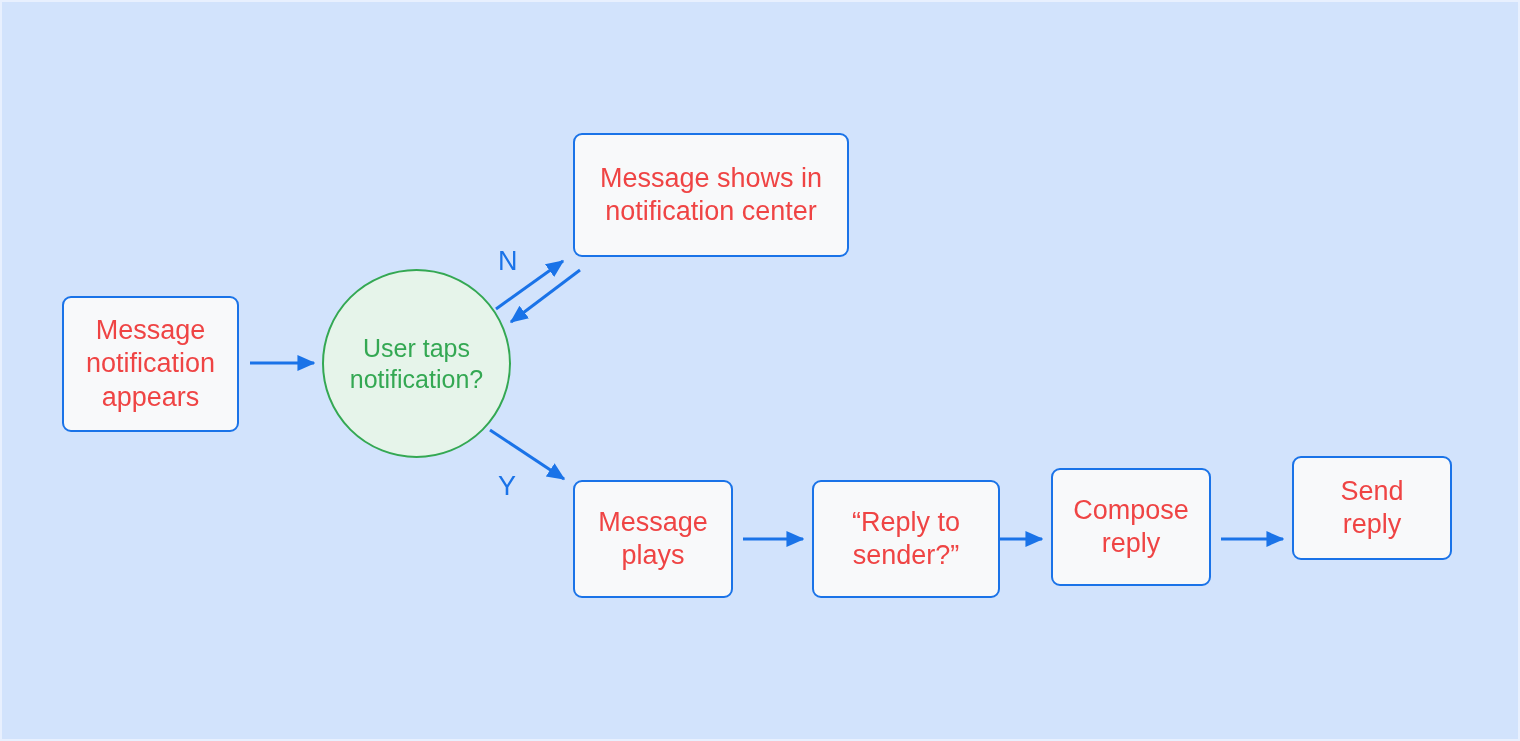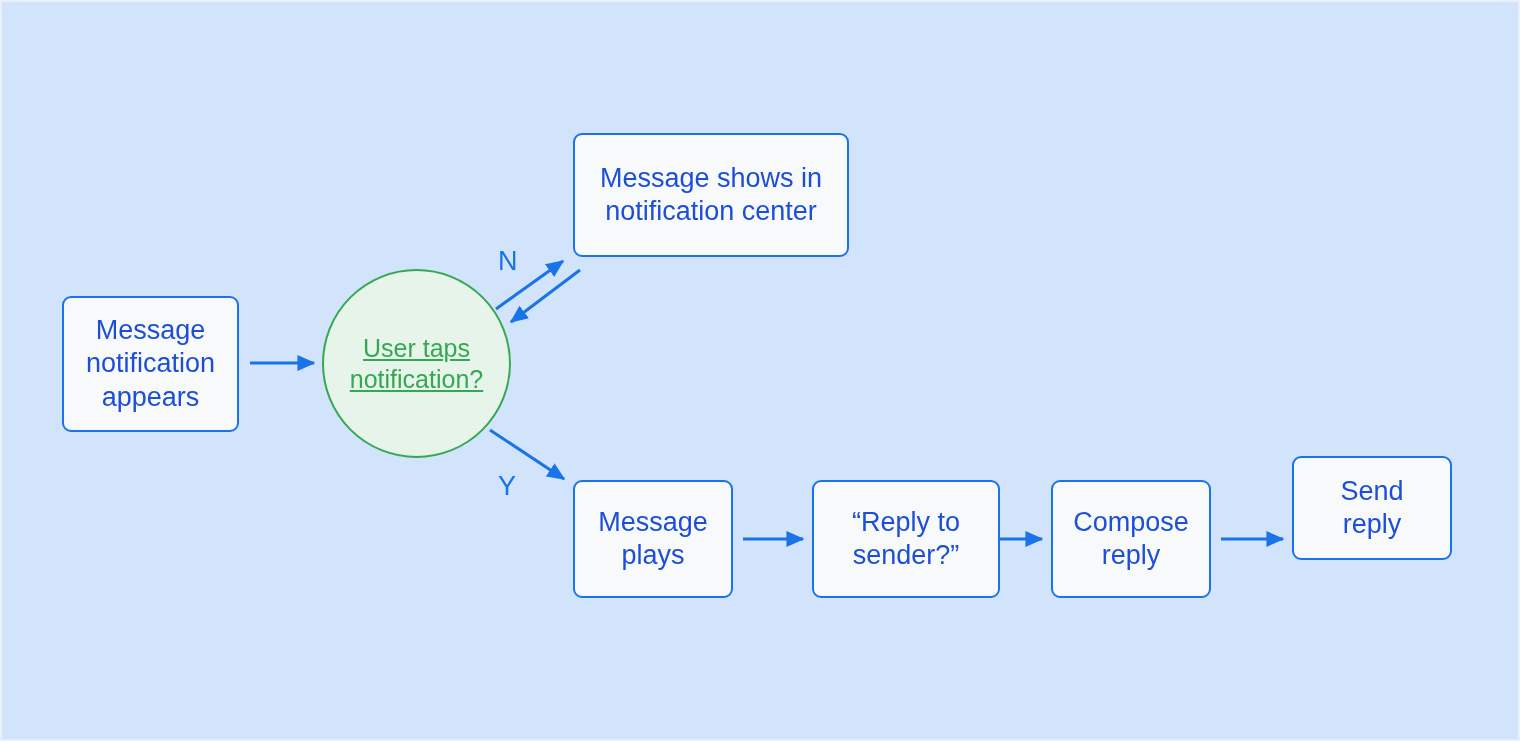--- a/index.html
+++ b/index.html
@@ -33,31 +33,30 @@
     display: flex;
     align-items: center;
     justify-content: center;
     text-align: center;
     line-height: 1.24;
   }
   .node-rect {
     background: #f8f9fa;
     border: 2px solid #1a73e8;
     border-radius: 9px;
-    color: #1d4ed8;
+    color: #ef4444;
     font-size: 27px;
     padding: 4px 10px;
   }
   .node-circle {
     background: #e6f4ea;
     border: 2px solid #34a853;
     border-radius: 50%;
     color: #34a853;
     font-size: 25px;
-    text-decoration: underline;
   }
   .node-label {
     display: block;
     white-space: pre-line;
   }
   .edge-label {
     position: absolute;
     color: #1a73e8;
     font-size: 27px;
     line-height: 1;
@@ -123,21 +122,21 @@
   <div class="node node-rect" style="left:571px; top:478px; width:160px; height:118px;">
     <span class="node-label">Message
 plays</span>
   </div>
 
   <div class="node node-rect" style="left:810px; top:478px; width:188px; height:118px;">
     <span class="node-label">“Reply to
 sender?”</span>
   </div>
 
-  <div class="node node-rect" style="left:1049px; top:478px; width:160px; height:118px;">
+  <div class="node node-rect" style="left:1049px; top:466px; width:160px; height:118px;">
     <span class="node-label">Compose
 reply</span>
   </div>
 
   <div class="node node-rect" style="left:1290px; top:454px; width:160px; height:104px;">
     <span class="node-label">Send
 reply</span>
   </div>
 
   <div class="edge-label" style="left:496px; top:246px;">N</div>

